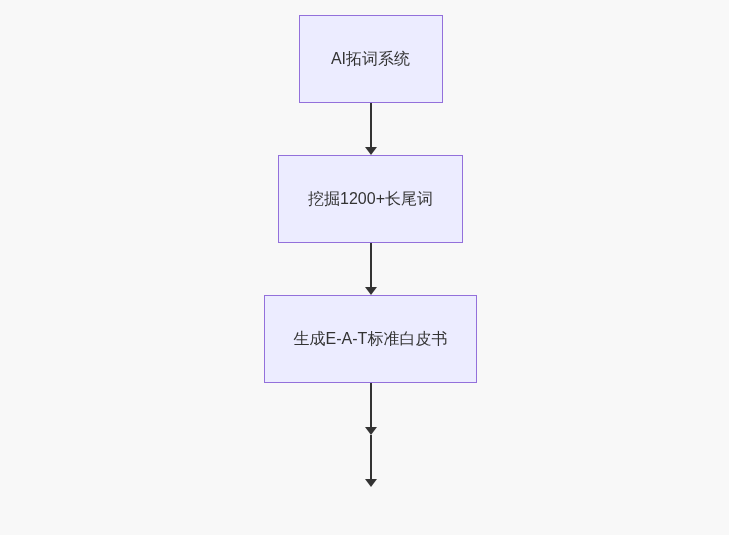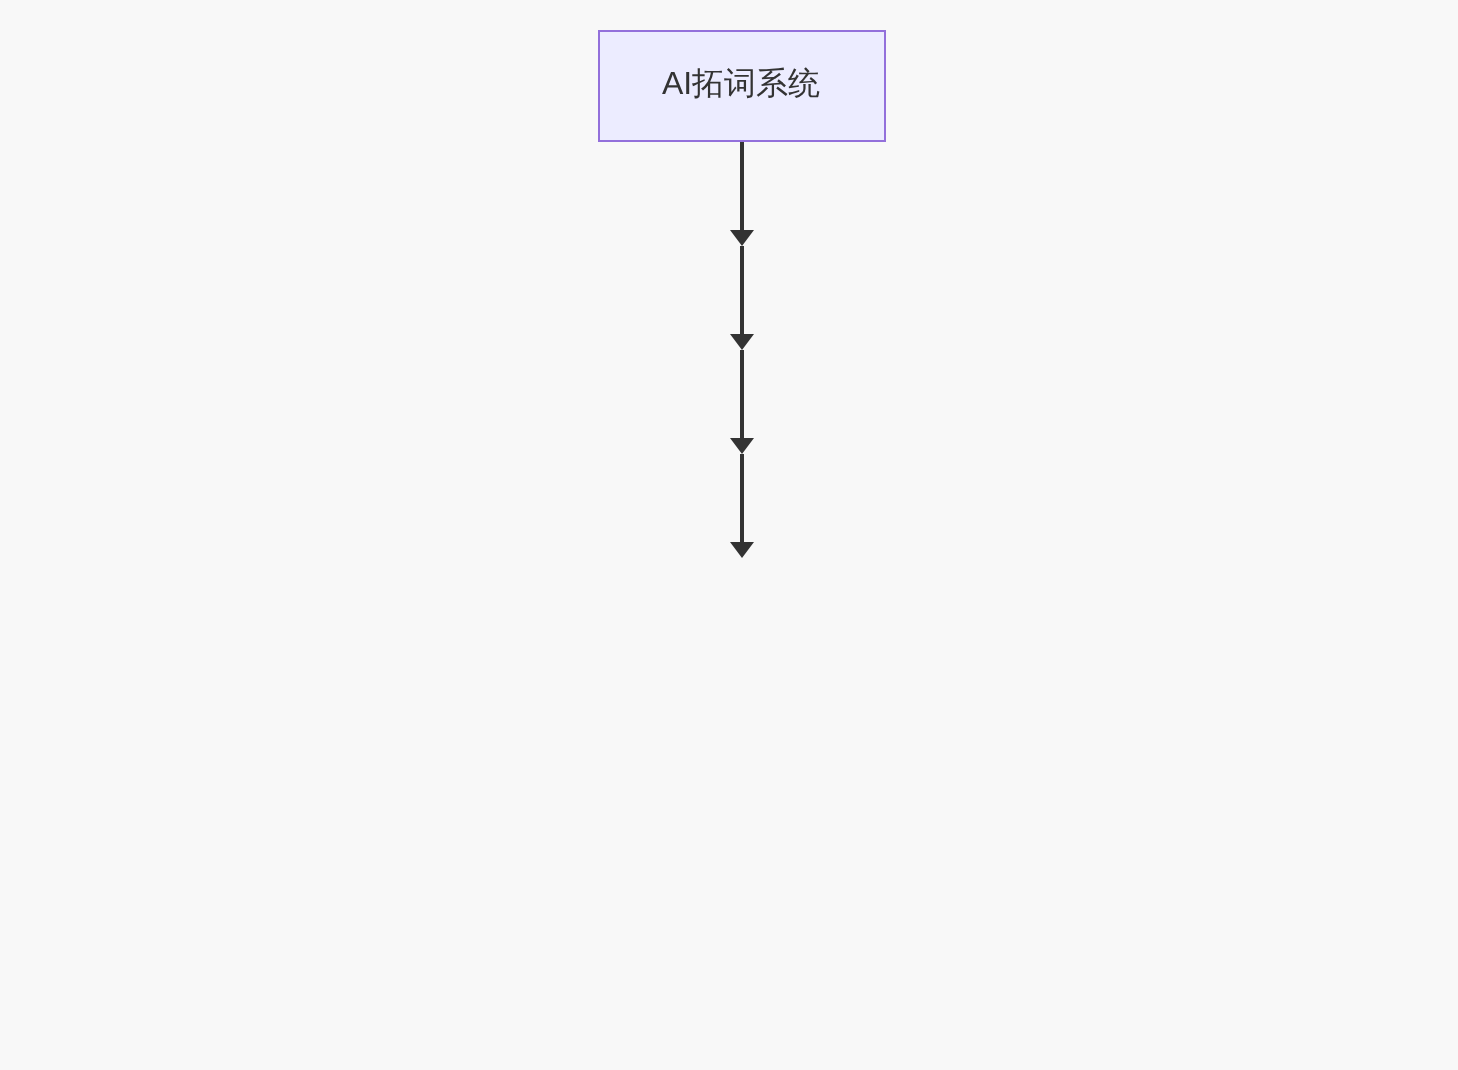--- a/index.html
+++ b/index.html
@@ -23,21 +23,21 @@
     align-items: center;
     box-sizing: border-box;
   }
   .node {
     background: #ECECFF;
     border: 1px solid #9370DB;
     color: #333333;
     font-size: 16px;
     height: 54px;
     min-width: 84px;
-    padding: 0 29px;
+    padding: 16px 29px;
     display: flex;
     align-items: center;
     justify-content: center;
     white-space: nowrap;
     box-sizing: content-box;
   }
   .node-label {
     display: inline-block;
     line-height: 1.2;
   }
@@ -70,26 +70,32 @@
 
   <div class="node">
     <span class="node-label">AI拓词系统</span>
   </div>
 
   <div class="edge">
     <div class="edge-line"></div>
     <div class="edge-head"></div>
   </div>
 
+  <div class="node">
+    <span class="node-label">挖掘1200+长尾词</span>
+  </div>
 
   <div class="edge">
     <div class="edge-line"></div>
     <div class="edge-head"></div>
   </div>
 
+  <div class="node">
+    <span class="node-label">生成E-A-T标准白皮书</span>
+  </div>
 
   <div class="edge">
     <div class="edge-line"></div>
     <div class="edge-head"></div>
   </div>
 
 
   <div class="edge">
     <div class="edge-line"></div>
     <div class="edge-head"></div>

